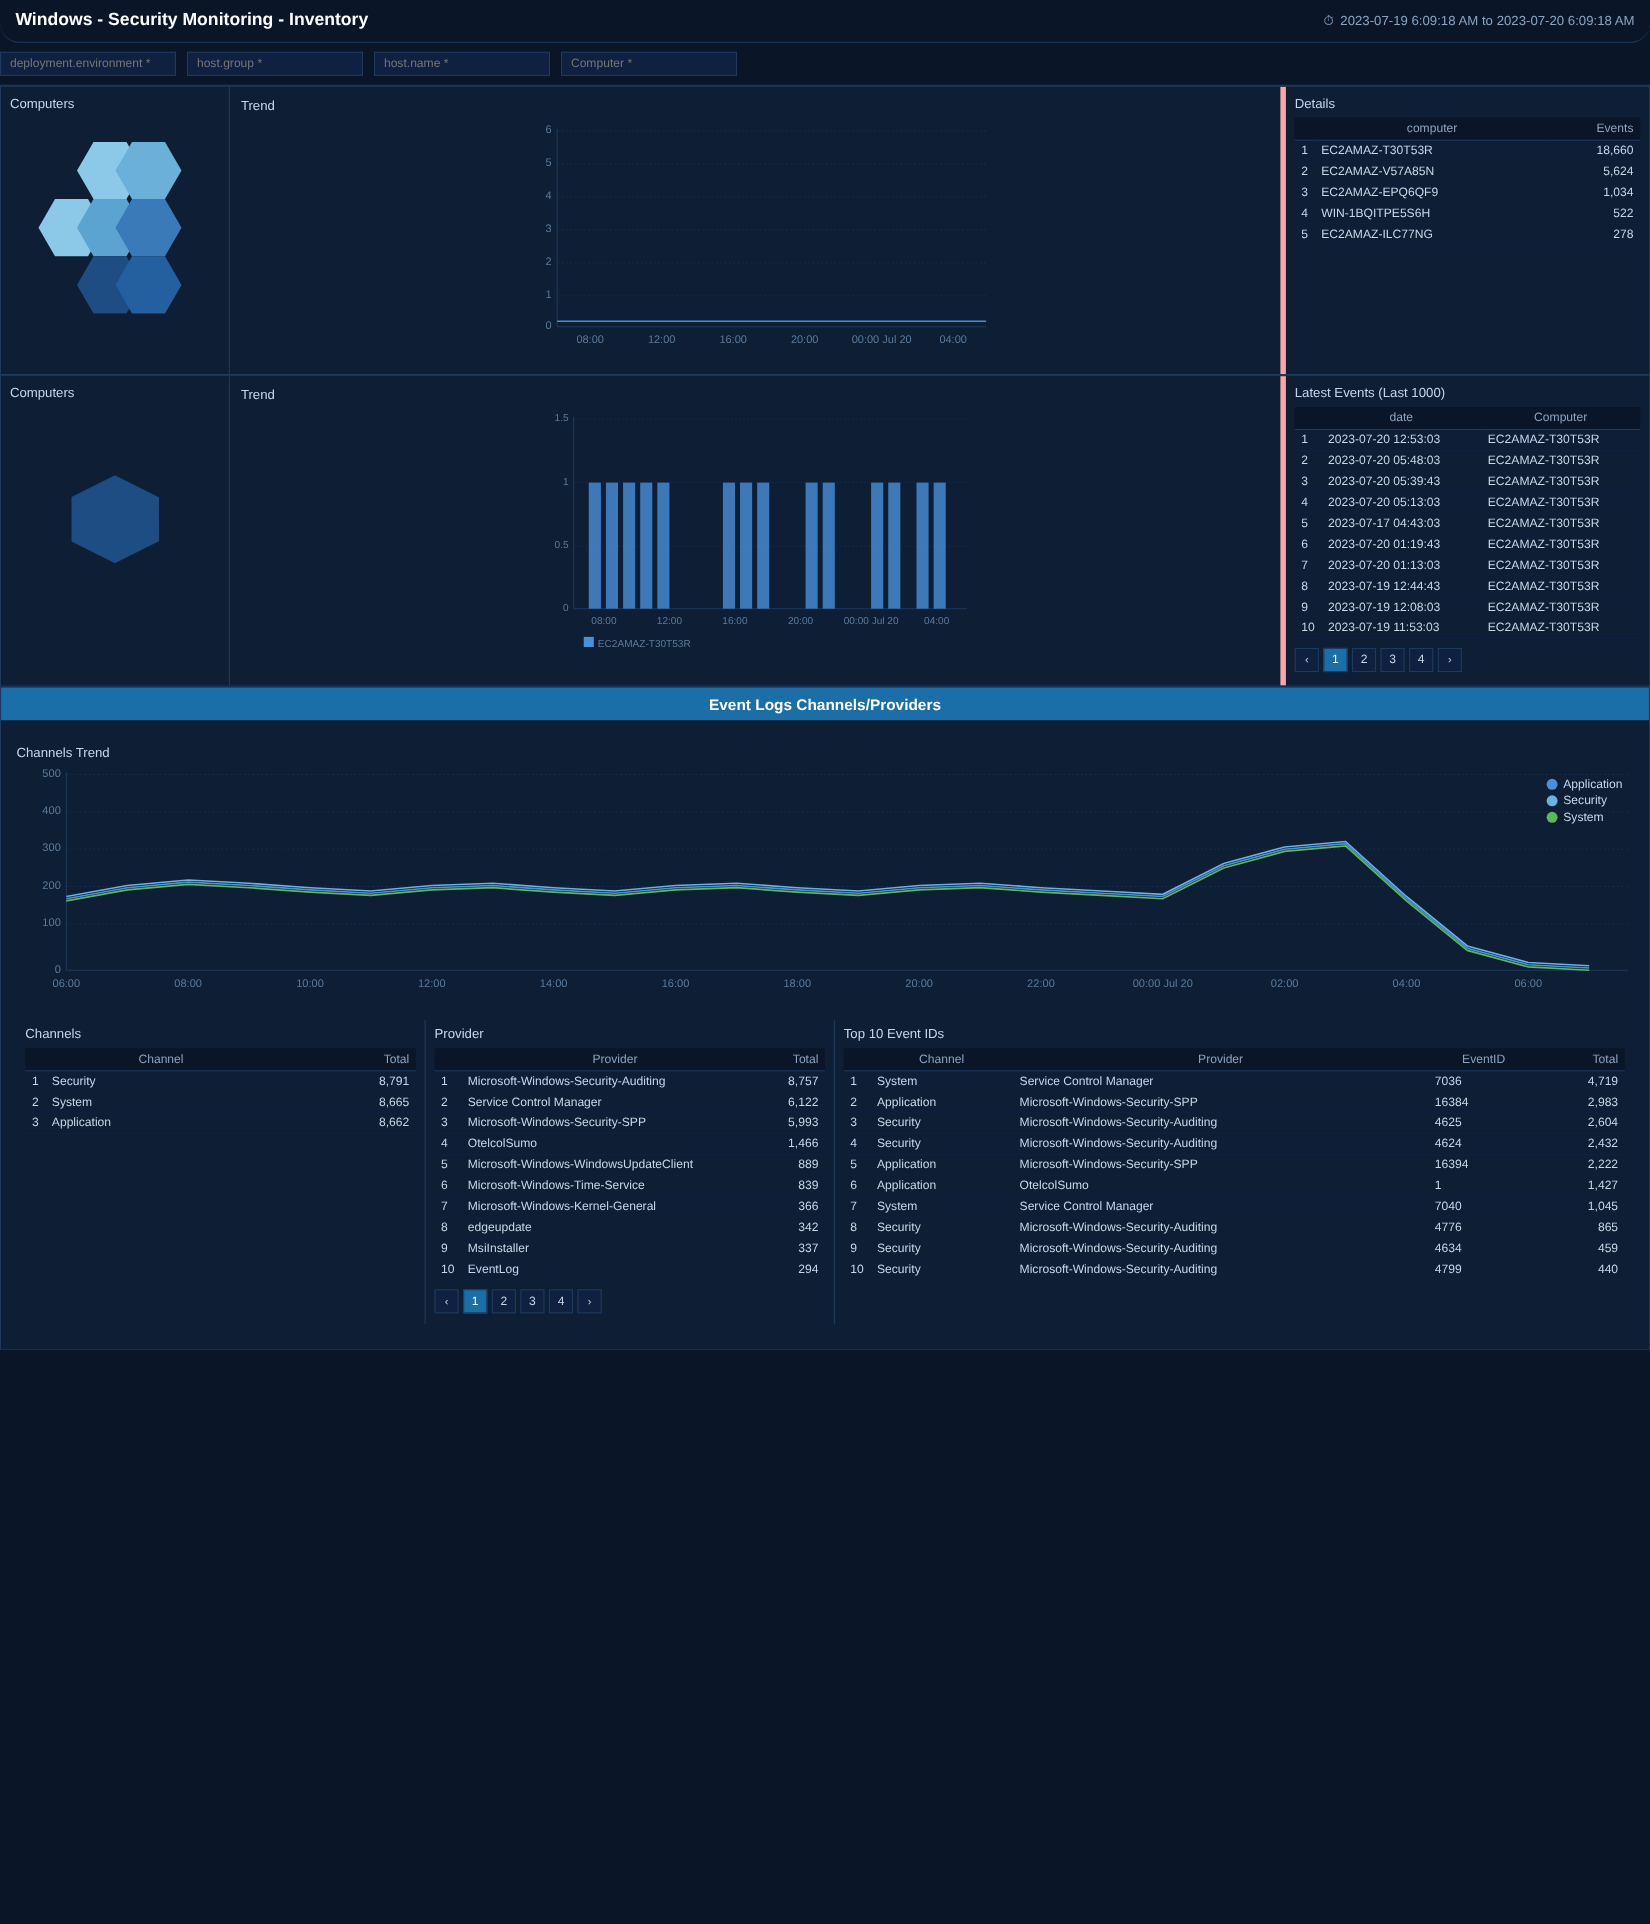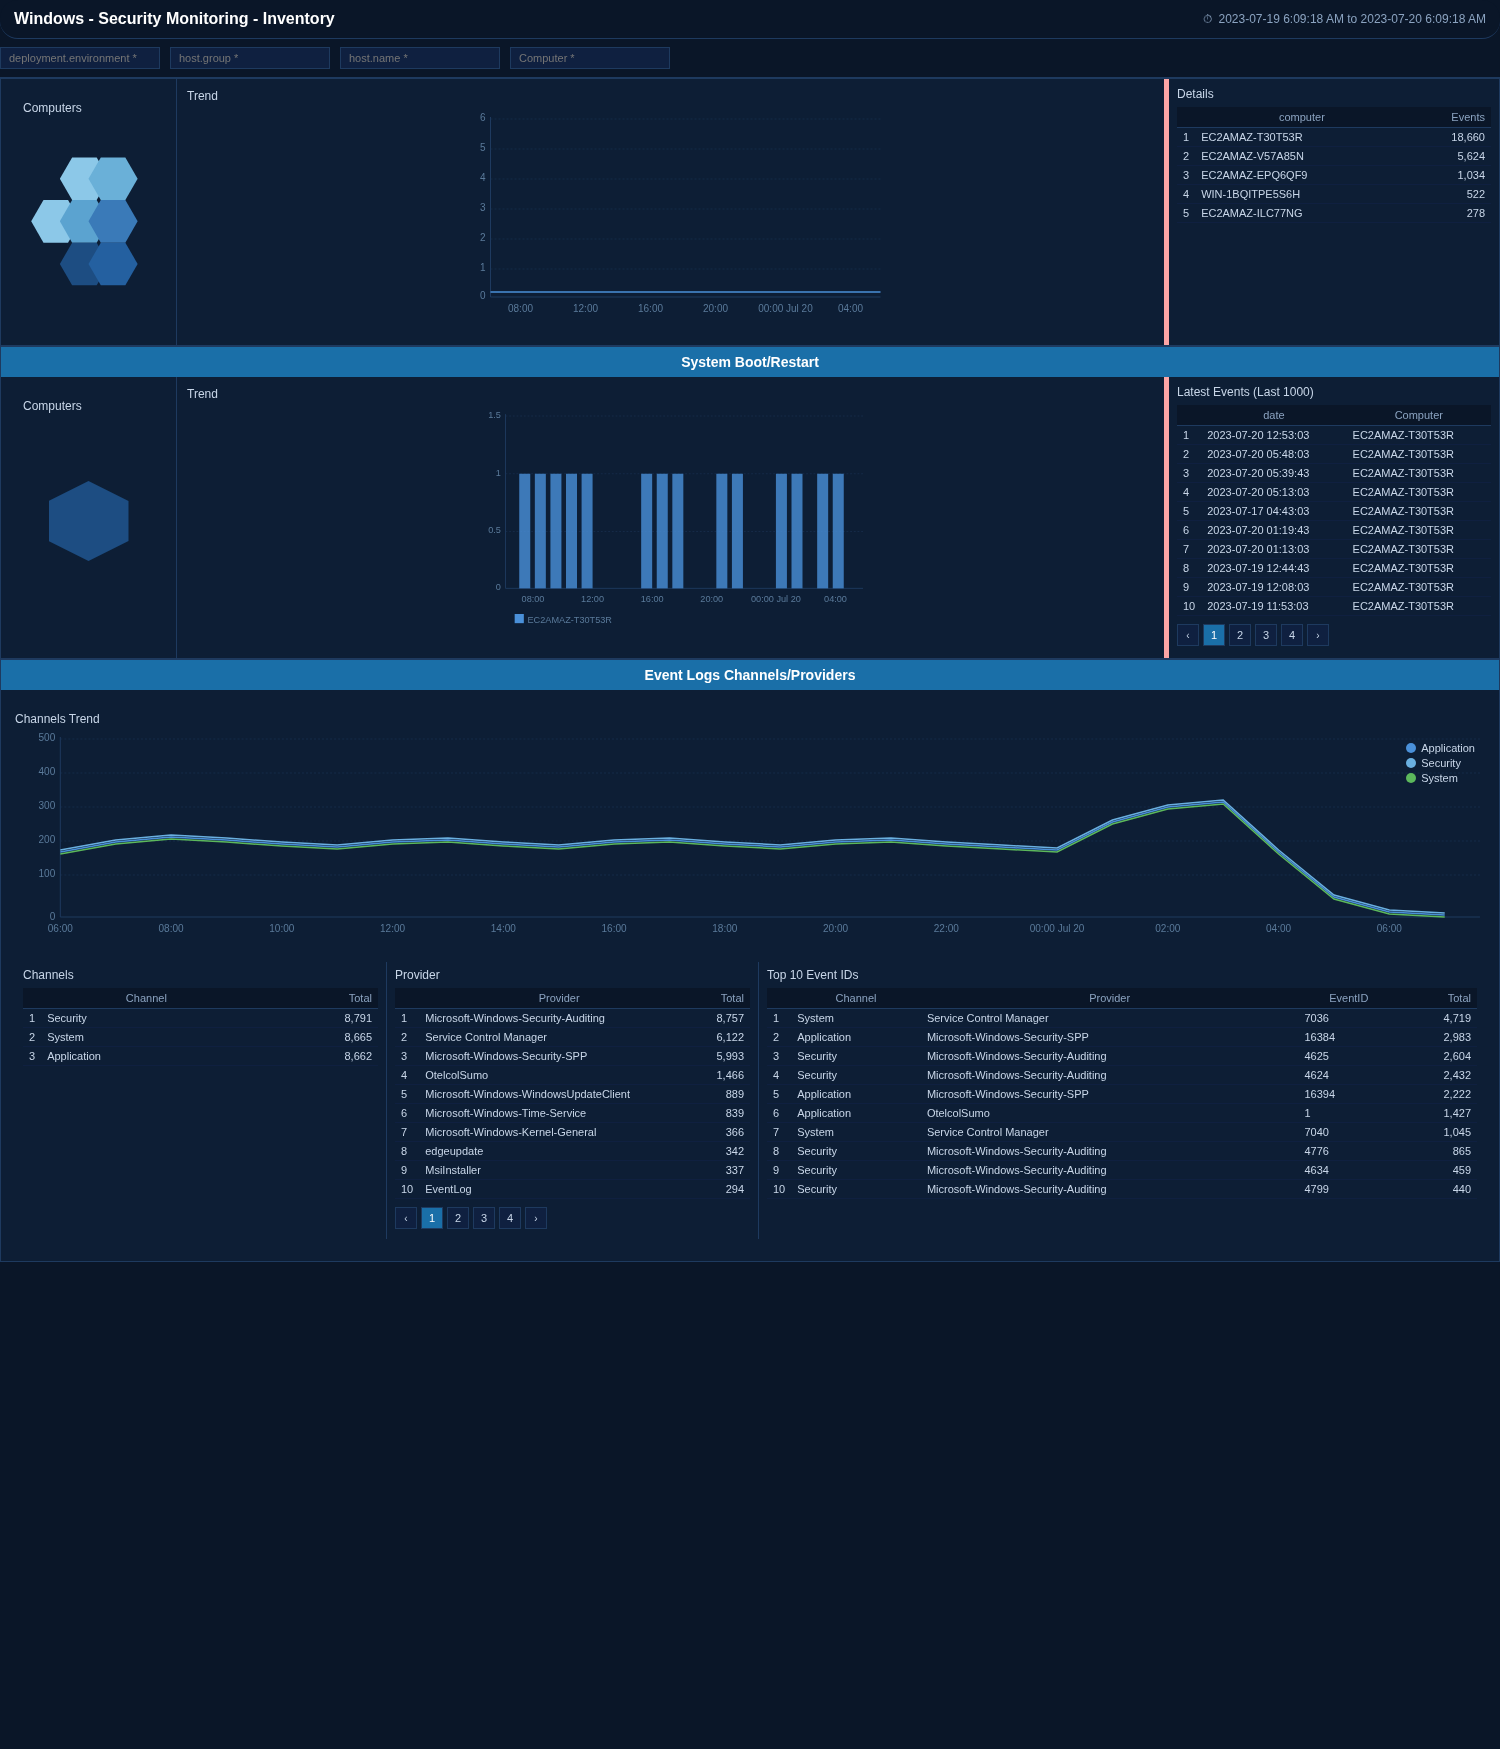--- a/index.html
+++ b/index.html
@@ -69,23 +69,23 @@
     }
 
     .section-body {
       display: flex;
       background: #0d1e35;
       min-height: 250px;
     }
 
     
     .computers-col {
-      width: 176px;
+      width: 208px;
       flex-shrink: 0;
-      padding: 22px;
+      padding: 8px;
       border-right: 1px solid #1e3a5f;
     }
     .computers-col .col-title {
       color: #c8d6e8;
       margin-bottom: 8px;
       font-size: 12px;
     }
 
     
     .hex-container {
@@ -382,23 +382,20 @@
               <td>EC2AMAZ-ILC77NG</td>
               <td class="right">278</td>
             </tr>
           </tbody>
       </table>
     </div>
   </div>
 </div>
 
 <div class="section-panel">
-  <div class="section-header">
-    <span>System Boot/Restart</span>
-  </div>
   <div class="section-body">
 
     <div class="computers-col">
       <div class="col-title">Computers</div>
       <div class="hex-container">
         <div class="hex-single"></div>
       </div>
     </div>
 
     <div class="trend-col">

